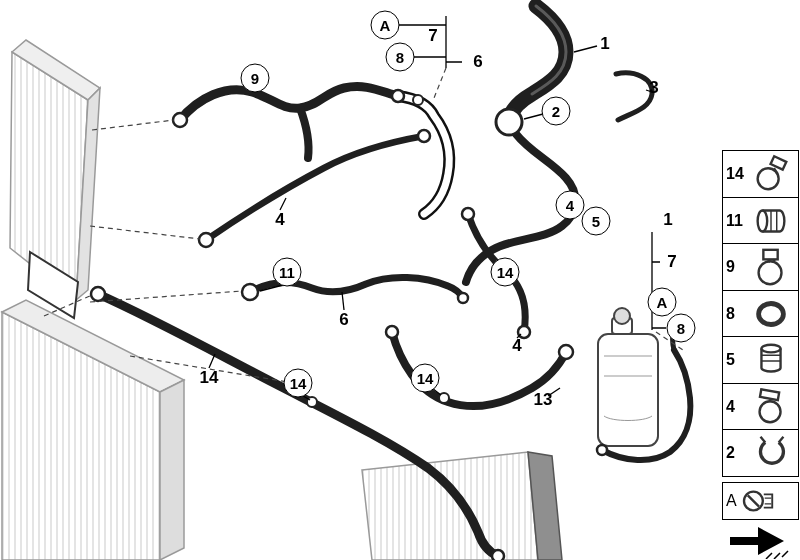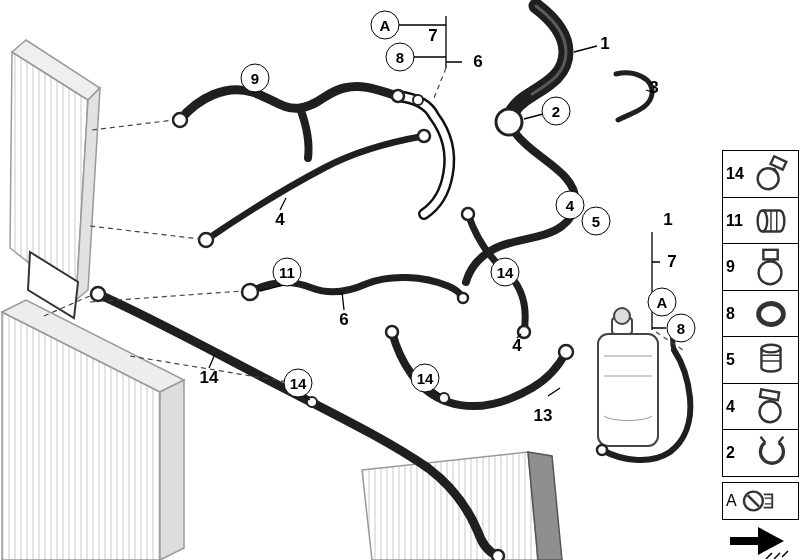--- a/index.html
+++ b/index.html
@@ -151,21 +151,21 @@
   <div class="co" style="left:672px;top:262px">7</div>
   <div class="co circ" style="left:662px;top:302px">A</div>
   <div class="co circ" style="left:681px;top:328px">8</div>
   <div class="co circ" style="left:287px;top:272px">11</div>
   <div class="co circ" style="left:505px;top:272px">14</div>
   <div class="co" style="left:344px;top:320px">6</div>
   <div class="co" style="left:517px;top:346px">4</div>
   <div class="co" style="left:209px;top:378px">14</div>
   <div class="co circ" style="left:298px;top:383px">14</div>
   <div class="co circ" style="left:425px;top:378px">14</div>
-  <div class="co" style="left:543px;top:416px">13</div>
+  <div class="co" style="left:543px;top:400px">13</div>
 
   <div class="legend">
 
     <div class="lrow">
       <span class="num">14</span>
       <svg width="42" height="40" viewBox="0 0 44 40" fill="none" stroke="#333" stroke-width="2.5">
         <circle cx="19" cy="25" r="11"></circle>
         <rect x="23" y="4" width="14" height="9" transform="rotate(25 30 8)"></rect>
         <path d="M25 14 l4 6"></path>
       </svg>

